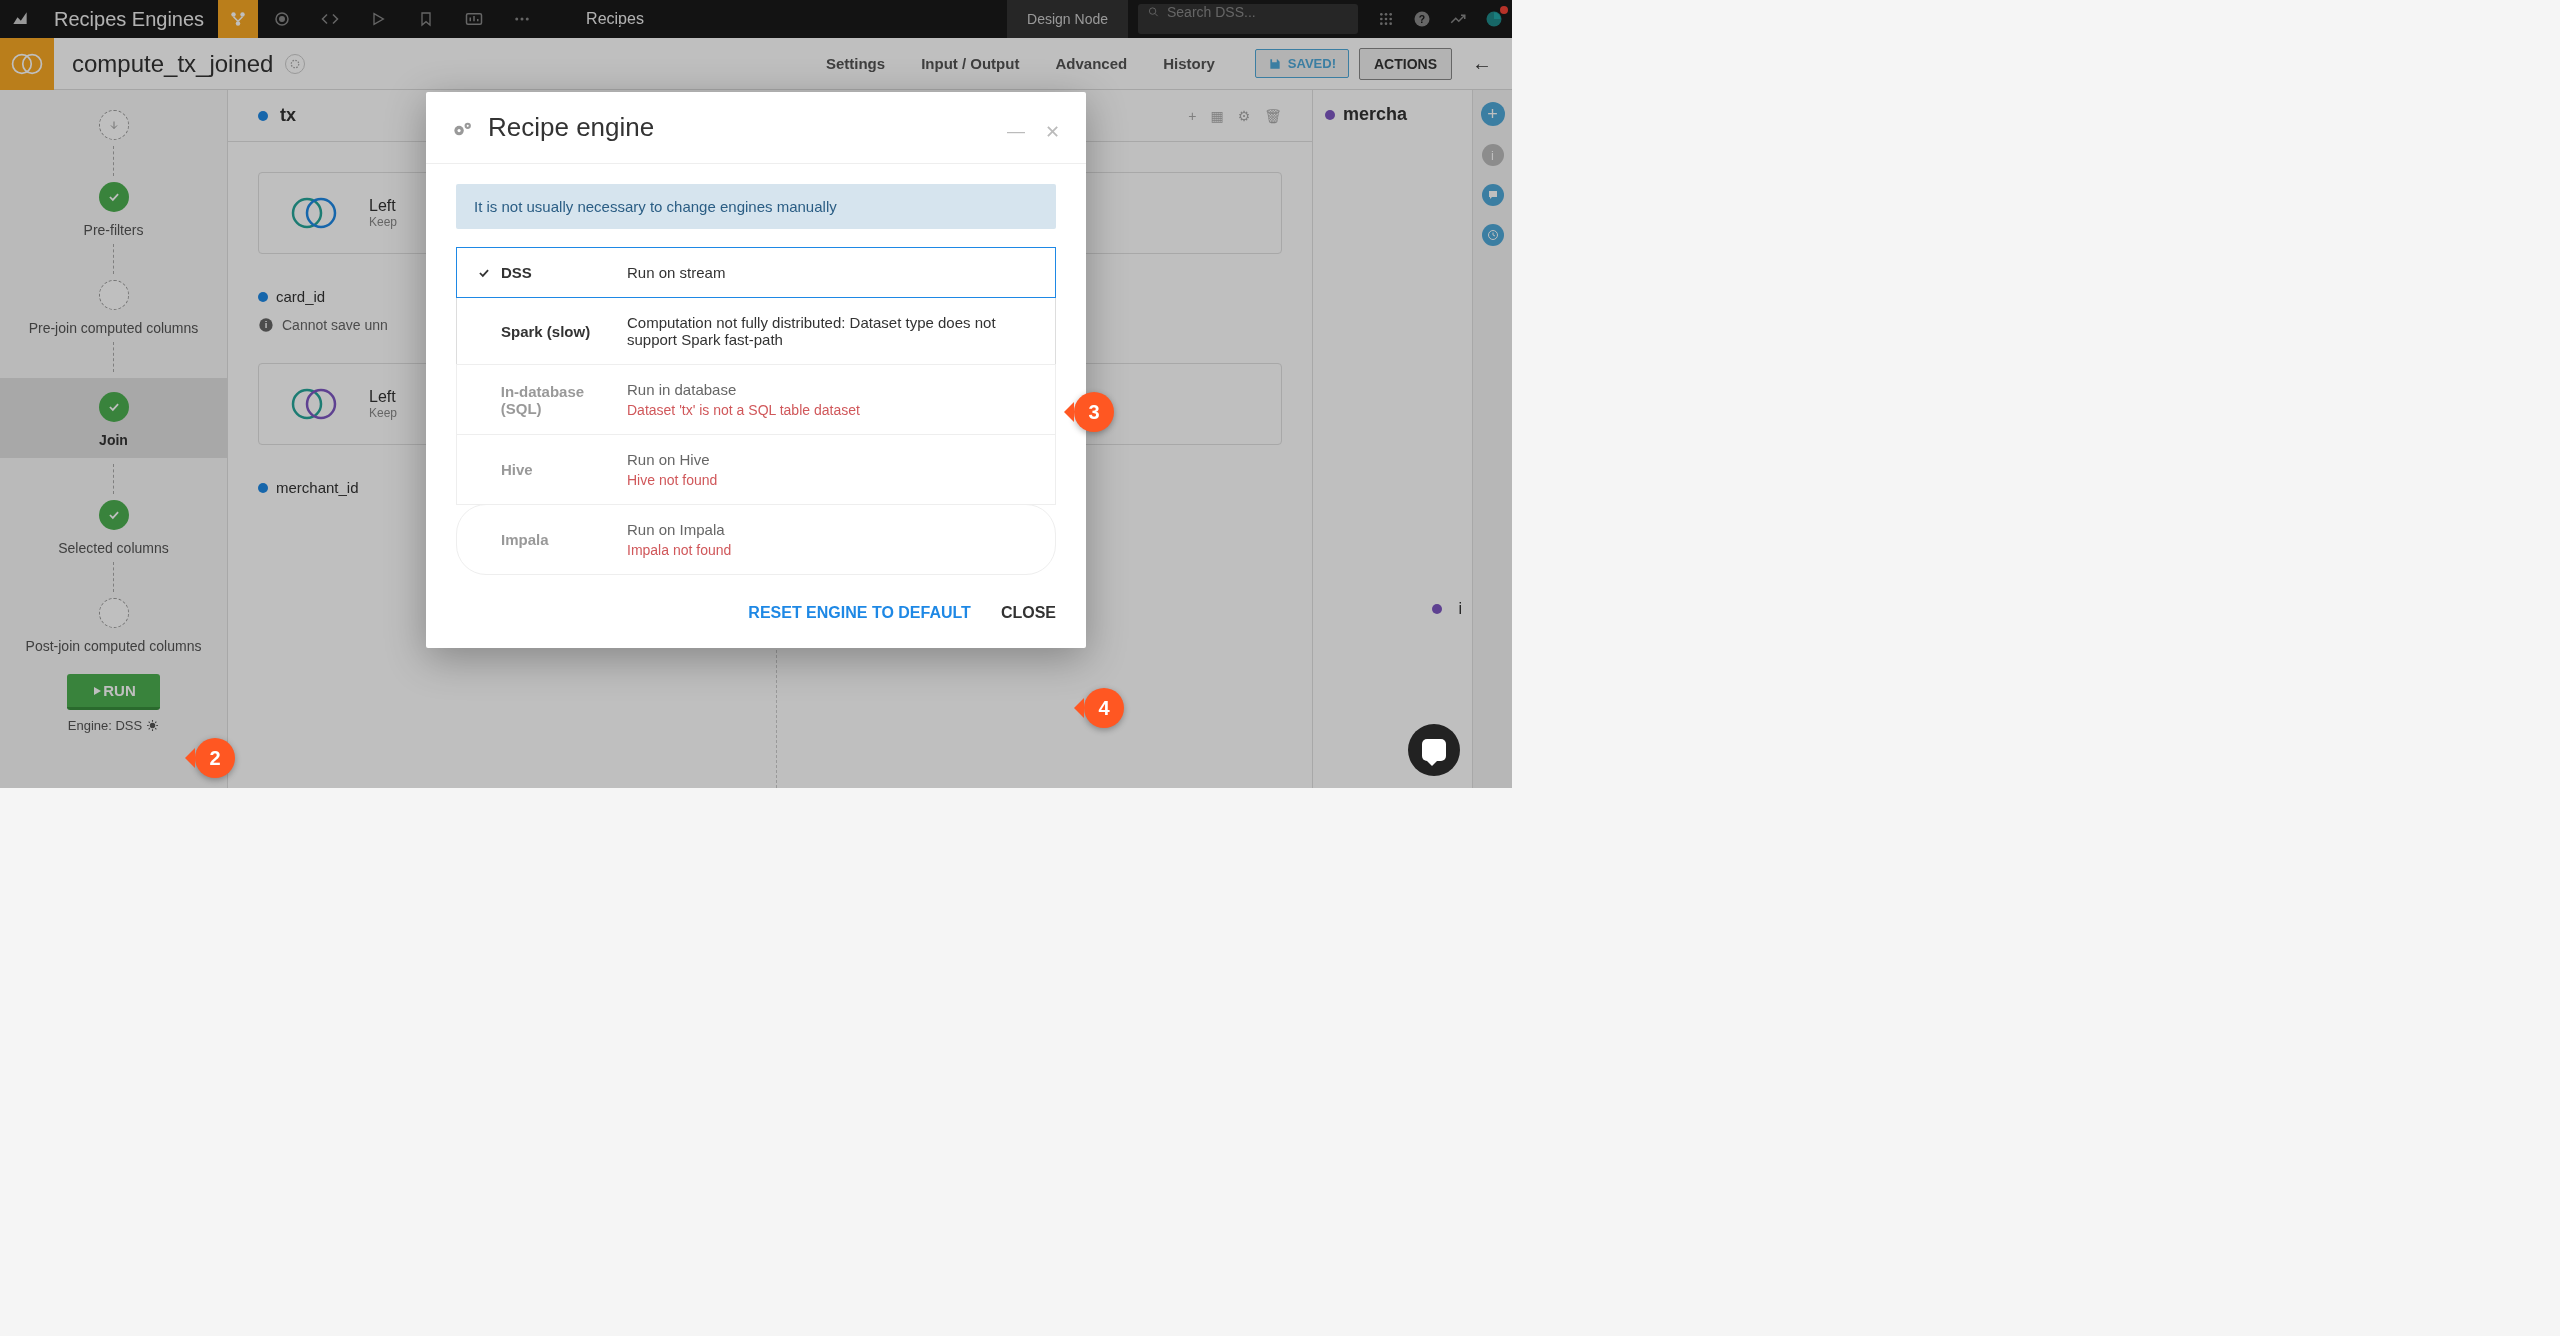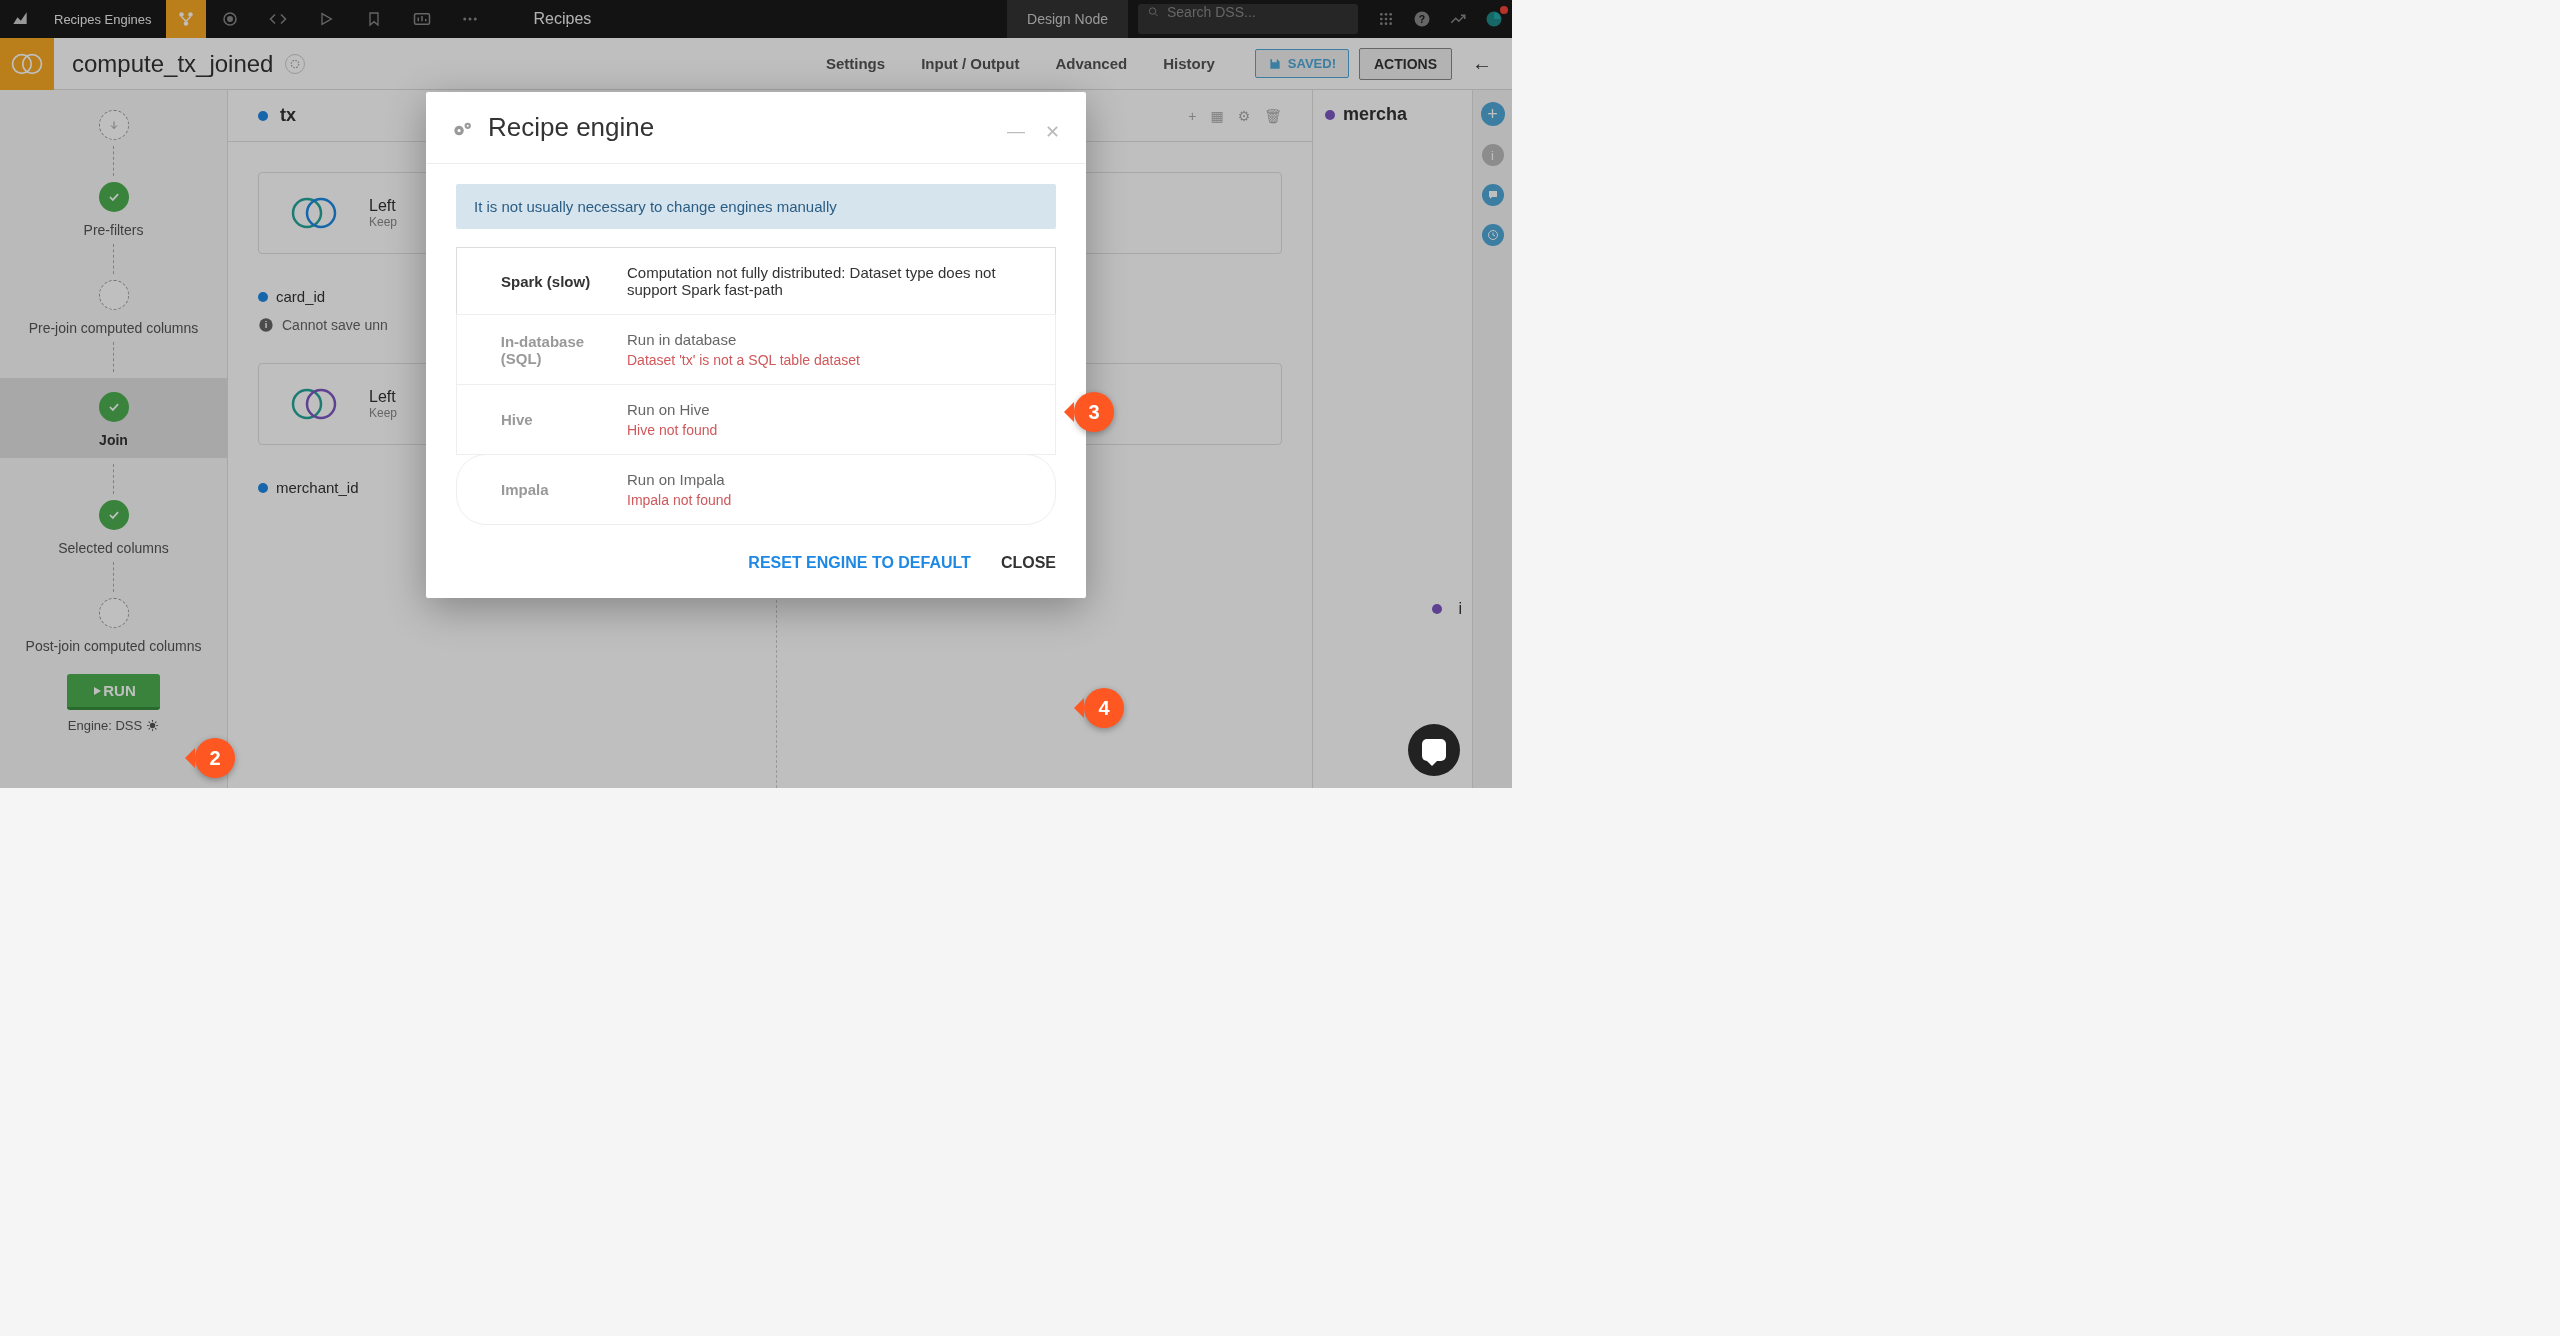--- a/index.html
+++ b/index.html
@@ -3,21 +3,21 @@
 <meta charset="utf-8">
 <style>
 * { margin: 0; padding: 0; box-sizing: border-box; font-family: -apple-system, BlinkMacSystemFont, "Segoe UI", Helvetica, Arial, sans-serif; }
 body { width: 1512px; height: 788px; overflow: hidden; background: #f5f5f5; position: relative; }
 
 
 .topbar { height: 38px; background: #1a1a1a; display: flex; align-items: center; color: #ccc; }
 .topbar-left { display: flex; align-items: center; height: 100%; }
 .bird-logo { width: 40px; height: 38px; display: flex; align-items: center; justify-content: center; background: #1a1a1a; }
 .bird-logo svg { fill: #ccc; }
-.project-name { padding: 0 14px; font-size: 13px; font-weight: 500; color: #eee; }
+.project-name { padding: 0 14px; font-size: 20px; font-weight: 500; color: #eee; }
 .orange-tab { background: #f9a825; width: 40px; height: 38px; display: flex; align-items: center; justify-content: center; }
 .topbar-icon { width: 48px; height: 38px; display: flex; align-items: center; justify-content: center; color: #888; cursor: pointer; }
 .breadcrumb-recipes { padding: 0 20px; font-size: 16px; color: #eee; font-weight: 500; height: 21px; display: flex; align-items: center; position: relative; margin-left: 20px; }
 .breadcrumb-recipes::after { content: ''; position: absolute; bottom: -6px; left: 50%; transform: translateX(-50%); border: 6px solid transparent; border-top-color: #1a1a1a; }
 .topbar-right { margin-left: auto; display: flex; align-items: center; height: 100%; }
 .design-node { background: #333; color: #ccc; padding: 0 20px; height: 38px; display: flex; align-items: center; font-size: 14px; margin-right: 10px; }
 .search-box { background: #333; height: 30px; width: 220px; border-radius: 3px; display: flex; align-items: flex-start; padding: 0 10px; margin-right: 10px; }
 .search-box input { background: transparent; border: none; color: #ccc; font-size: 14px; outline: none; flex: 1; margin-left: 8px; }
 .search-box input::placeholder { color: #888; }
 .topbar-far-icon { width: 36px; height: 38px; display: flex; align-items: center; justify-content: center; color: #888; cursor: pointer; }
@@ -415,20 +415,29 @@
     </span>
     <span class="modal-title">Recipe engine</span>
     <div class="modal-header-ctrls">
       <span>—</span>
       <span>✕</span>
     </div>
   </div>
   <div class="modal-body">
     <div class="info-banner">It is not usually necessary to change engines manually</div>
 
+    <div class="engine-row selected">
+      <div class="engine-name-col">
+        <svg width="14" height="14" viewBox="0 0 24 24" stroke="#333" stroke-width="3" fill="none">
+            <path d="M5 12 L10 17 L19 7"></path>
+          </svg>
+        <span>DSS</span>
+      </div>
+      <div class="engine-desc-col">Run on stream</div>
+    </div>
     <div class="engine-row">
       <div class="engine-name-col">
         <span style="width:14px;"></span>
         <span>Spark (slow)</span>
       </div>
       <div class="engine-desc-col">Computation not fully distributed: Dataset type does not support Spark fast-path</div>
     </div>
 
 
     <div class="engine-row" style="border-color:#eee;">

